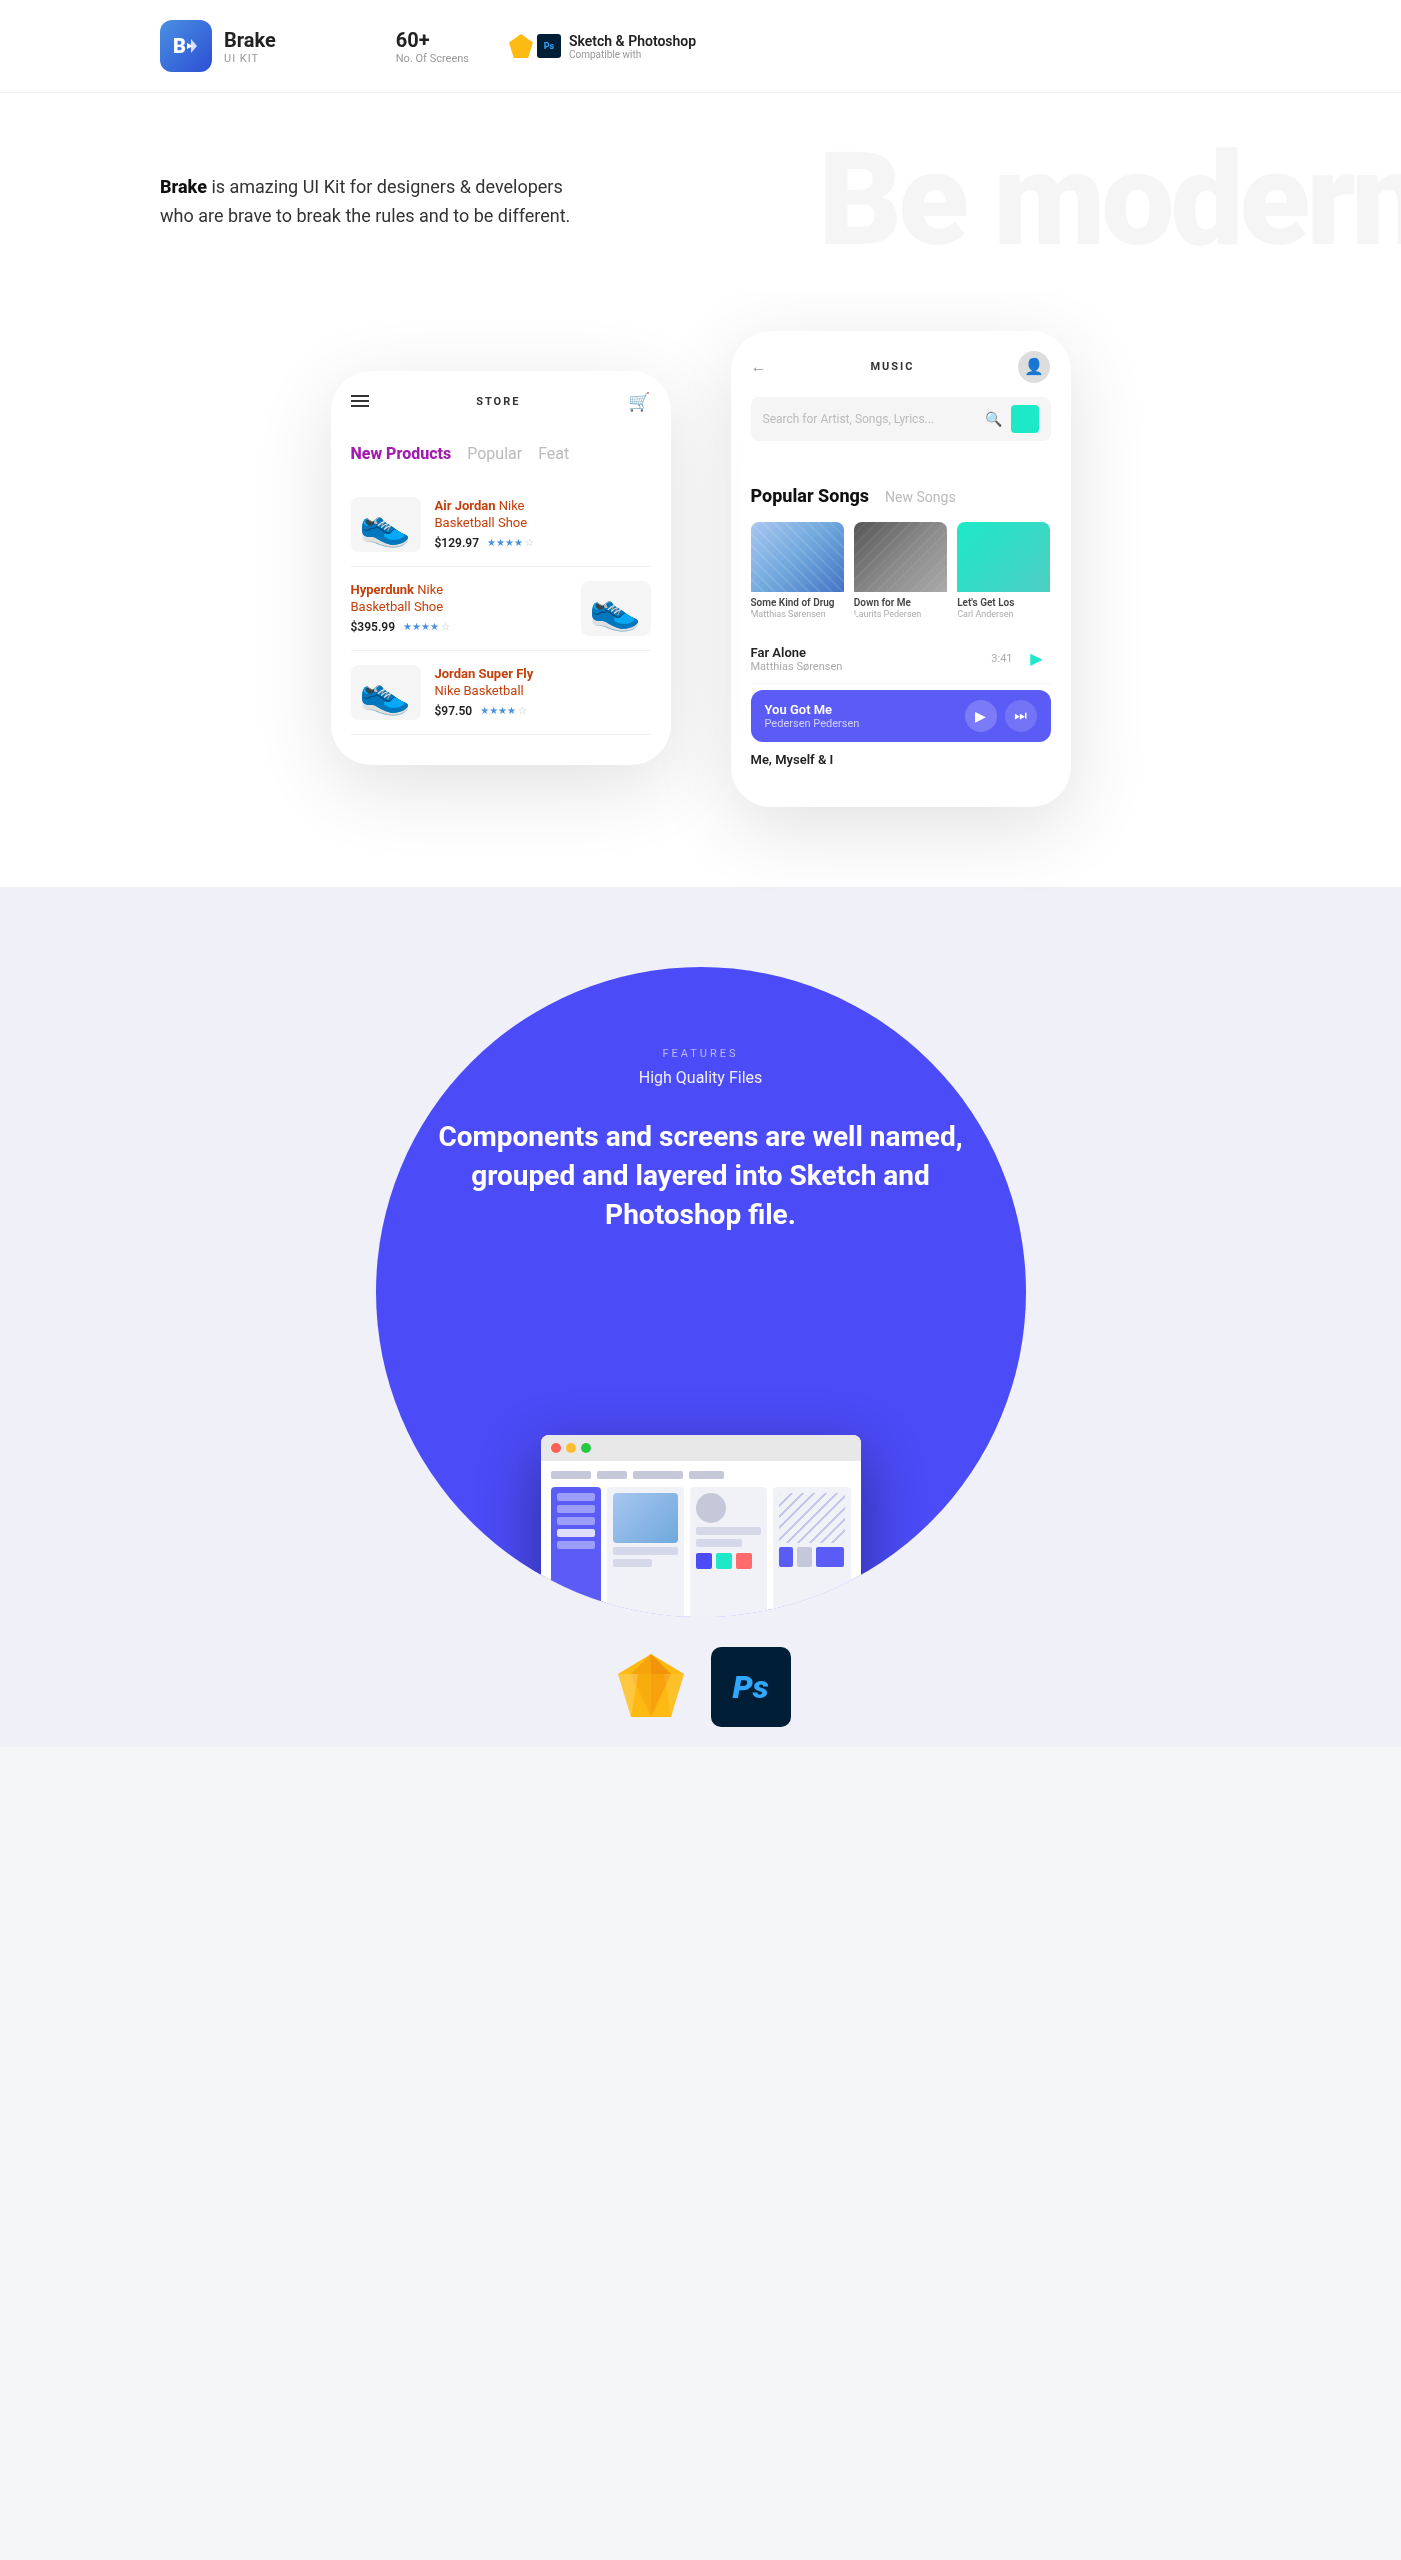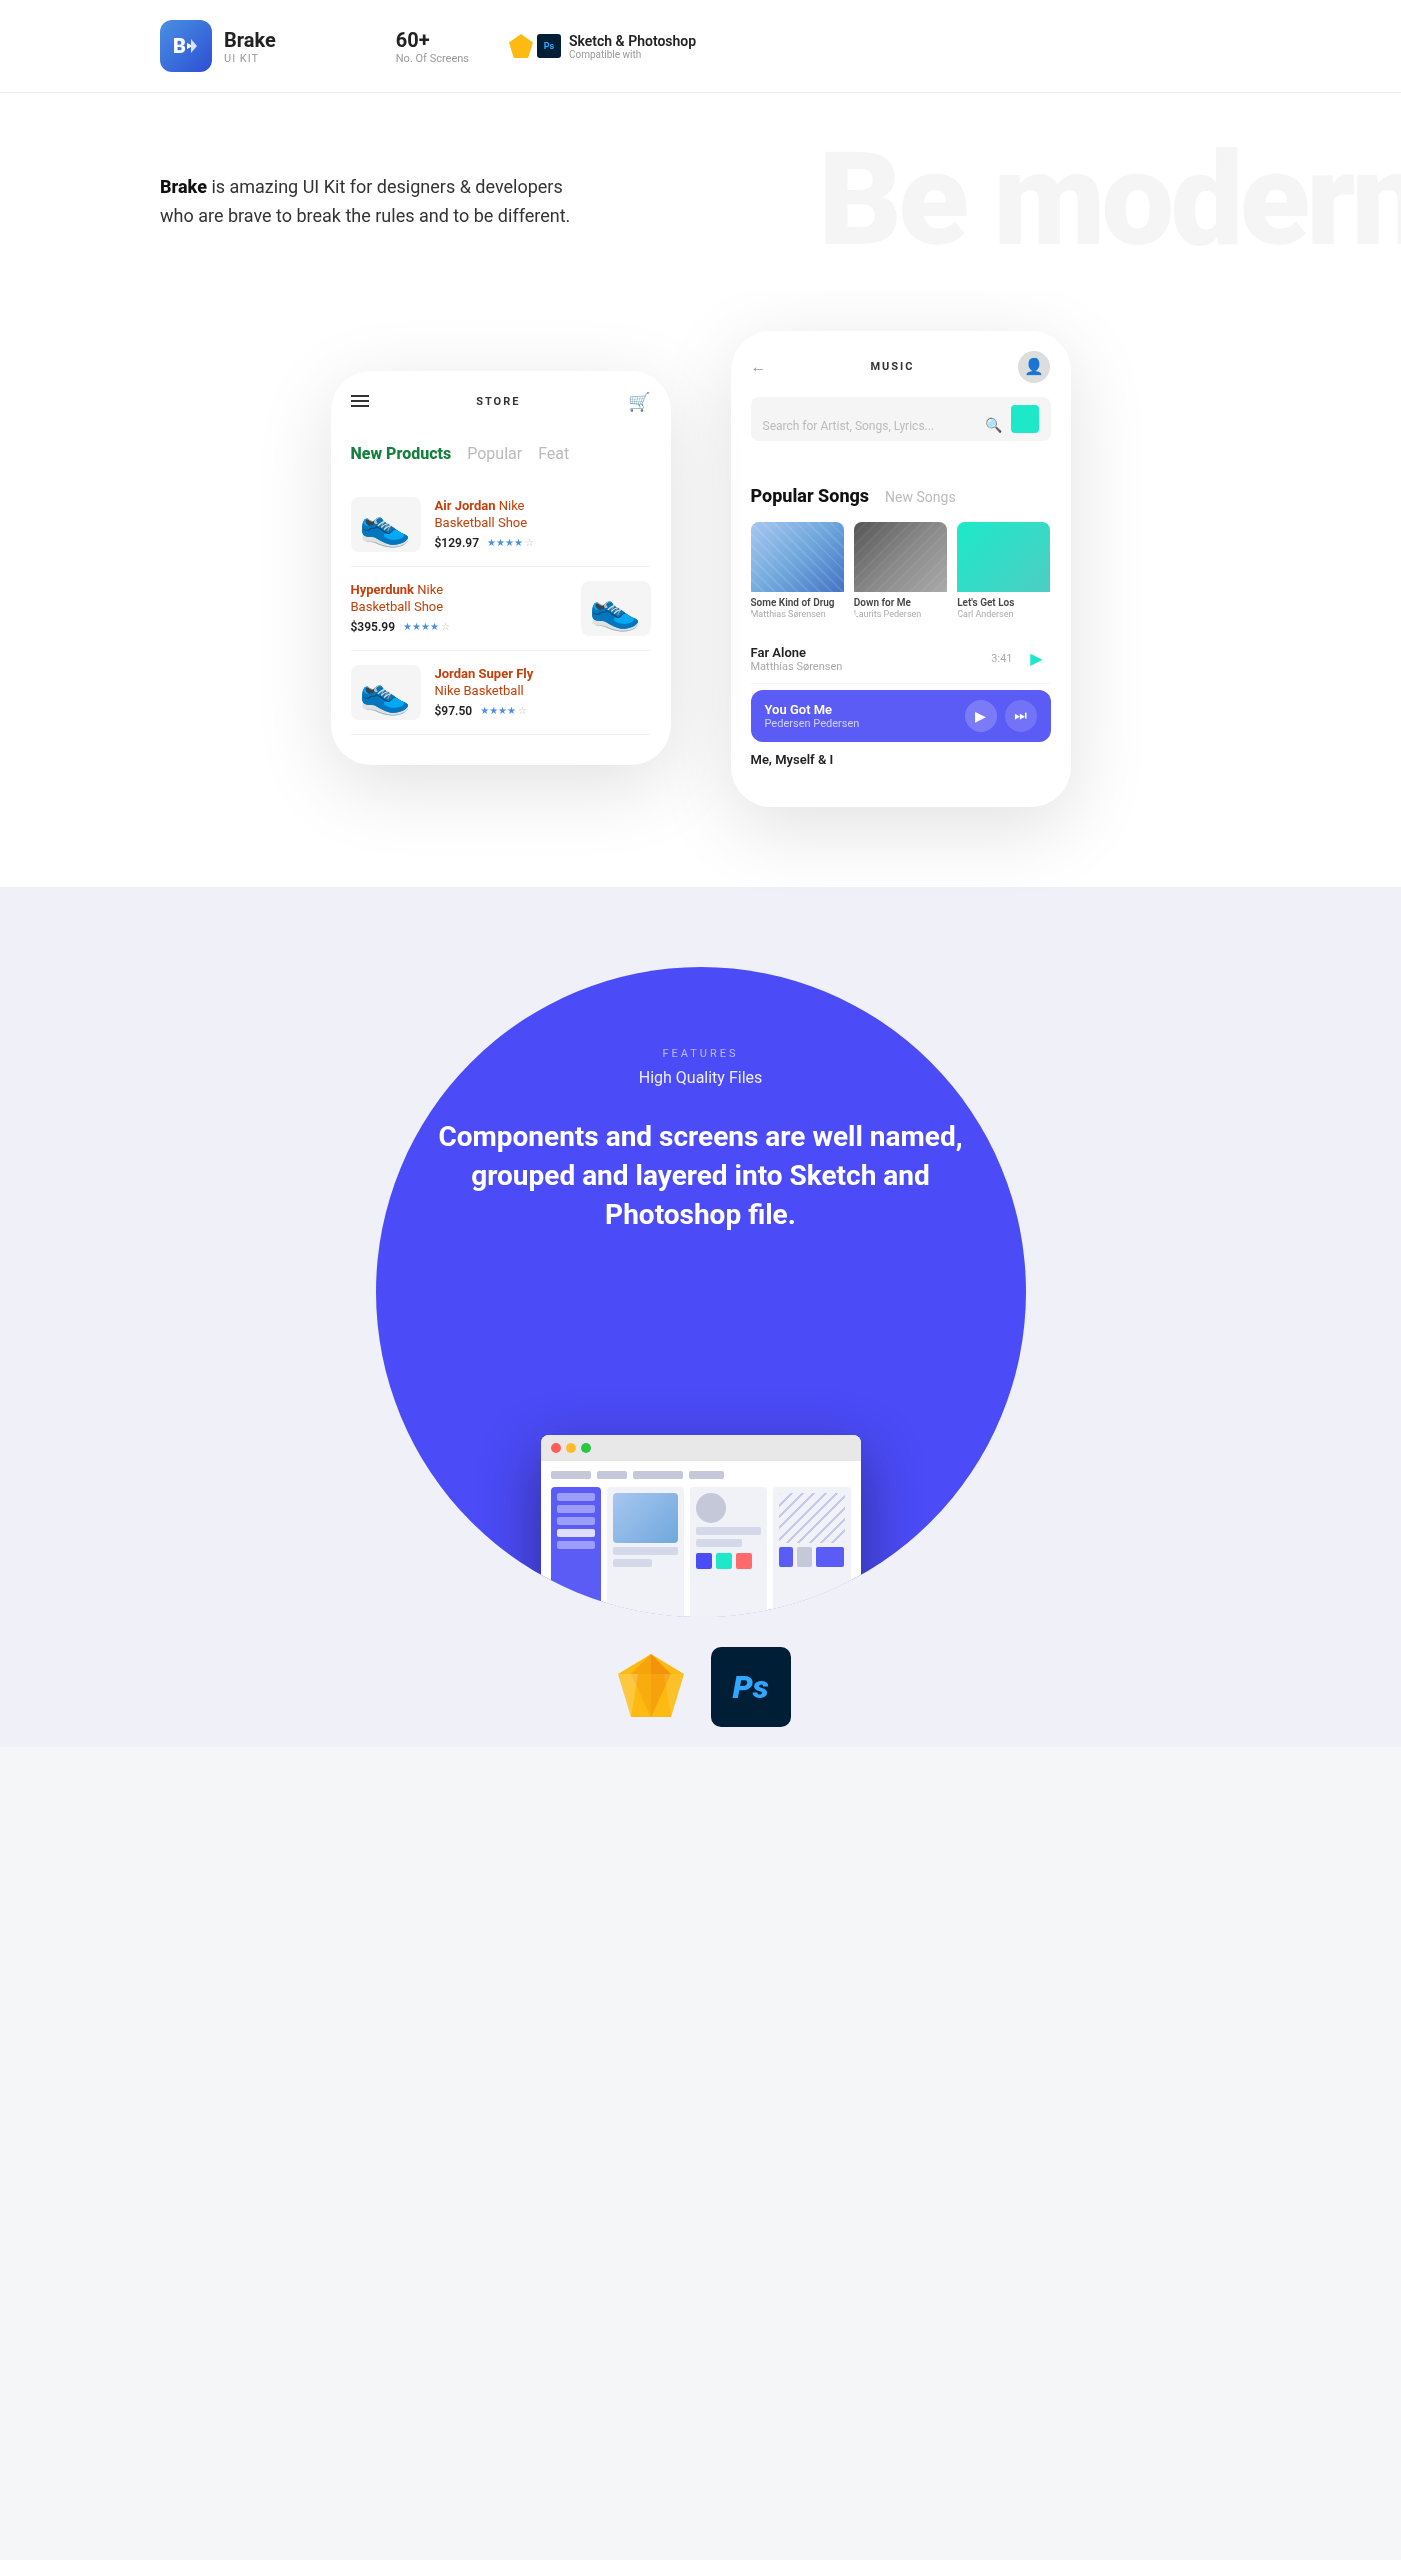--- a/index.html
+++ b/index.html
@@ -184,21 +184,21 @@
       display: flex;
       gap: 16px;
       margin-bottom: 20px;
     }
     .store-tab {
       font-size: 16px;
       color: #333;
     }
     .store-tab.active {
       font-weight: 800;
-      color: #15803d;
+      color: #a21caf;
     }
     .store-tab.inactive {
       color: #bbb;
       font-weight: 400;
     }
     .product-list { }
     .product-item {
       display: flex;
       align-items: center;
       padding: 14px 0;
@@ -278,21 +278,21 @@
       border-radius: 50%;
       background: #ddd;
       overflow: hidden;
       display: flex;
       align-items: center;
       justify-content: center;
       font-size: 16px;
     }
     .search-bar {
       display: flex;
-      align-items: flex-end;
+      align-items: center;
       background: #f5f5f5;
       border-radius: 8px;
       padding: 8px 12px;
       margin-bottom: 16px;
       gap: 8px;
     }
     .search-placeholder {
       font-size: 12px;
       color: #bbb;
       flex: 1;

